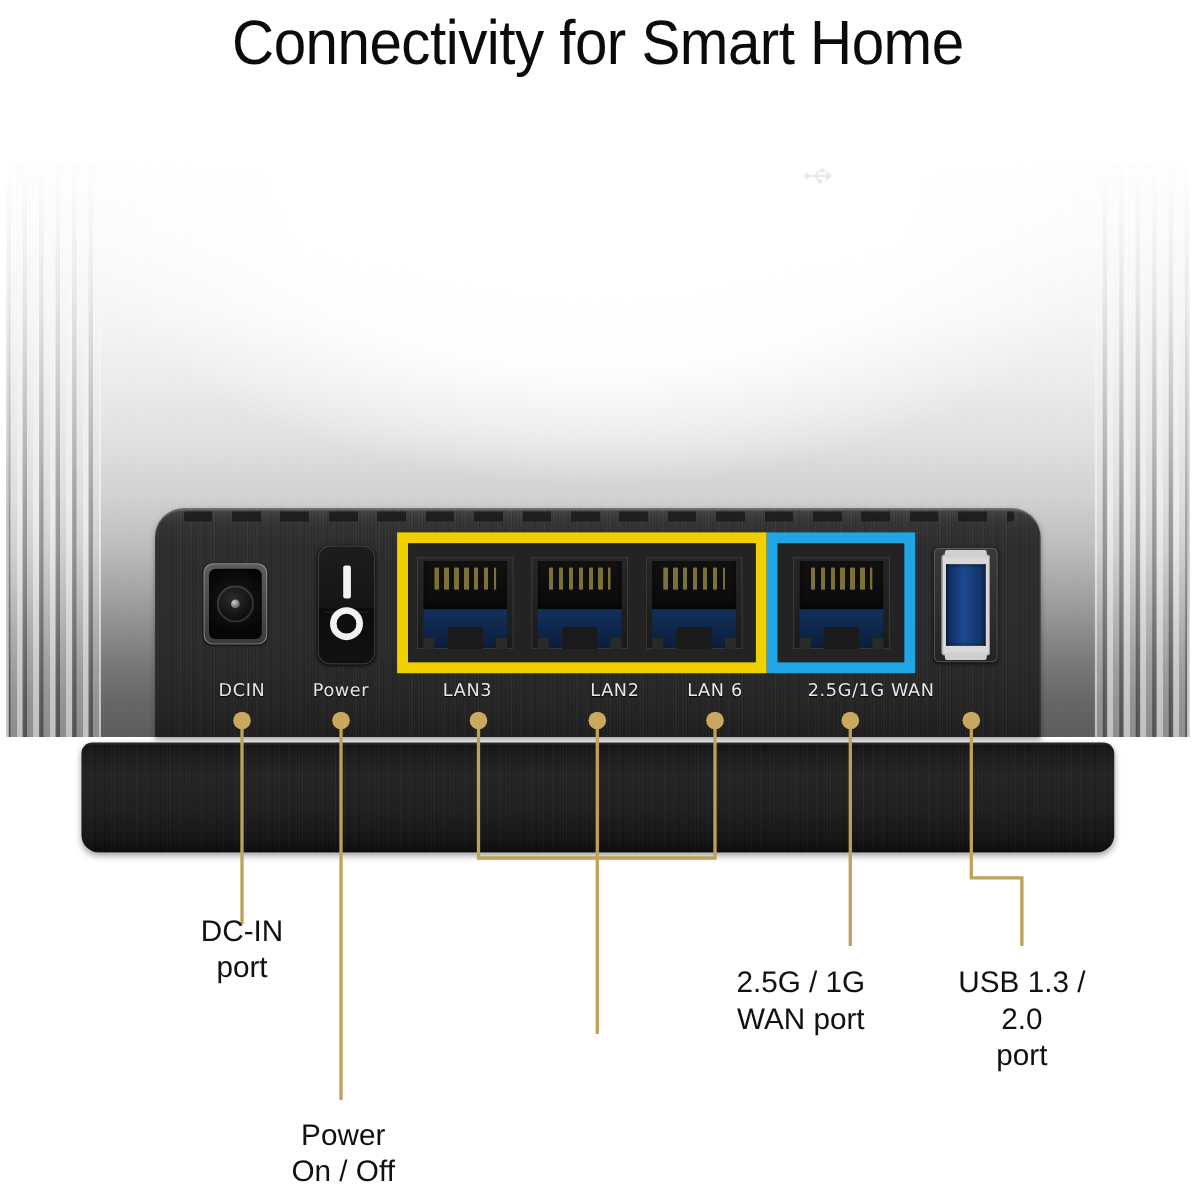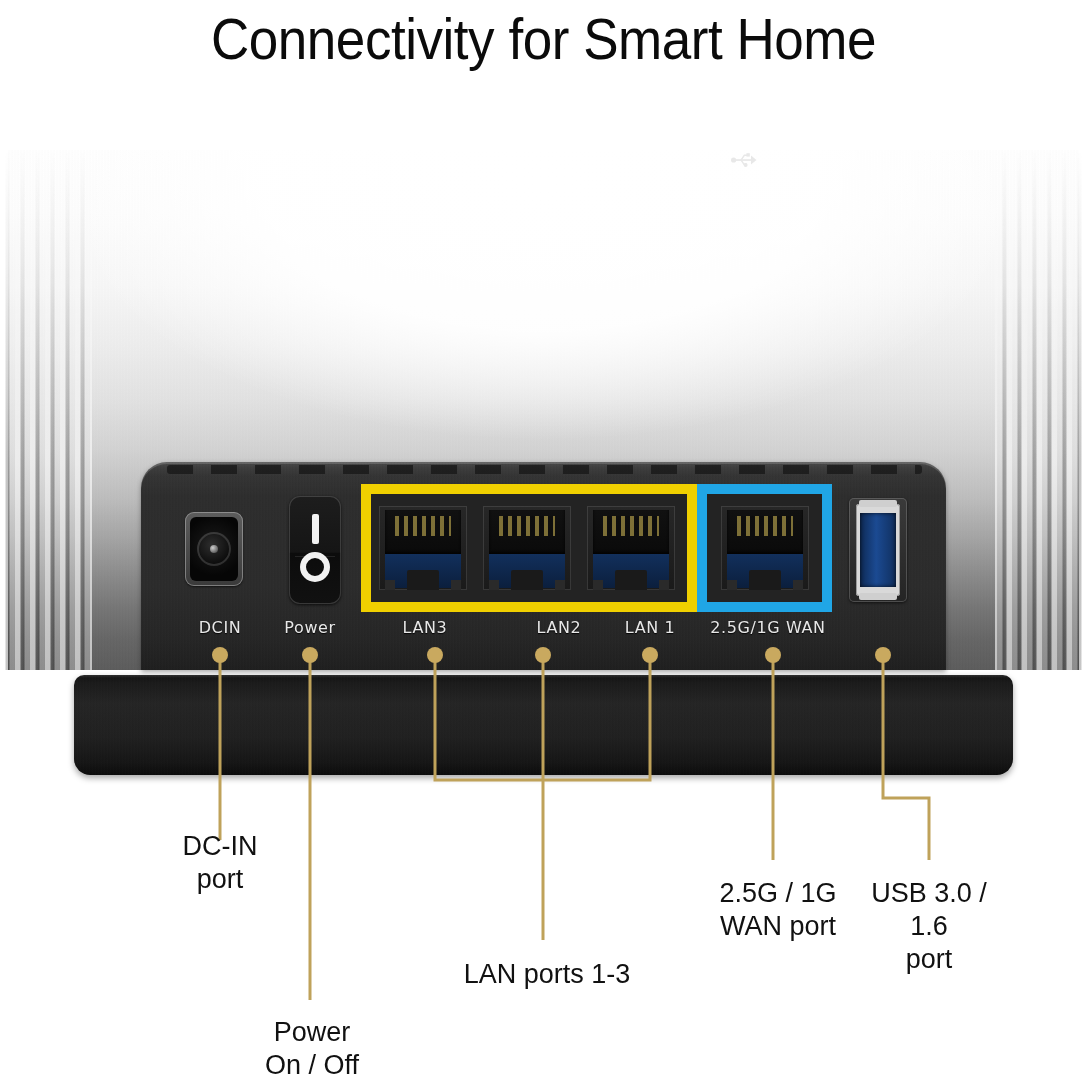--- a/index.html
+++ b/index.html
@@ -271,22 +271,22 @@
     <div class="bgrain"></div>
     <div class="lip"></div>
   </div>
 </div>
 
 <div id="silk-layer" style="position:absolute;left:0;top:0;width:1087px;height:1080px;pointer-events:none;">
   <span class="silk" style="left:220px;top:618px">DCIN</span>
   <span class="silk" style="left:310px;top:618px">Power</span>
   <span class="silk" style="left:425px;top:618px">LAN3</span>
   <span class="silk" style="left:559px;top:618px">LAN2</span>
-  <span class="silk" style="left:650px;top:618px">LAN 1</span>
-  <span class="silk" style="left:768px;top:618px">2.5G/1G WAN</span>
+  <span class="silk" style="left:650px;top:618px">LAN 6</span>
+  <span class="silk" style="left:792px;top:618px">2.5G/1G WAN</span>
   <span class="silk usbglyph">
     <svg width="26" height="16" viewBox="0 0 26 16" aria-hidden="true">
       <g fill="#e8e8e8">
         <circle cx="2.6" cy="8" r="2.6"></circle>
         <rect x="2.6" y="7.2" width="18" height="1.7"></rect>
         <path d="M20 3.4 L25.5 8 L20 12.6 Z"></path>
         <path d="M9.2 8 L13 2.6 L17 2.6 L17 4.1 L13.7 4.1 L10.6 8.6 Z"></path>
         <rect x="15.4" y="1.2" width="3.4" height="3.4"></rect>
         <path d="M9.2 8 L12.6 13 L16 13 L16 11.5 L13.3 11.5 L10.6 7.4 Z"></path>
         <circle cx="14.6" cy="13" r="2"></circle>
@@ -318,18 +318,17 @@
     <circle cx="773" cy="655" r="8"></circle>
     <circle cx="883" cy="655" r="8"></circle>
   </g>
 </svg>
 
 <div id="callout-labels" style="position:absolute;left:0;top:0;width:1087px;height:1080px;">
   <div class="calltext" style="left:220px;top:830px">DC-IN
 port</div>
   <div class="calltext" style="left:312px;top:1016px">Power
 On / Off</div>
-  <div class="calltext" style="left:547px;top:958px">LAN ports 1-3</div>
-  <div class="calltext" style="left:778px;top:877px">2.5G / 1G
+  <div class="calltext" style="left:728px;top:877px">2.5G / 1G
 WAN port</div>
-  <div class="calltext" style="left:929px;top:877px">USB 3.0 / 1.6
+  <div class="calltext" style="left:929px;top:877px">USB 1.3 / 2.0
 port</div>
 </div>
 
 </body></html>

